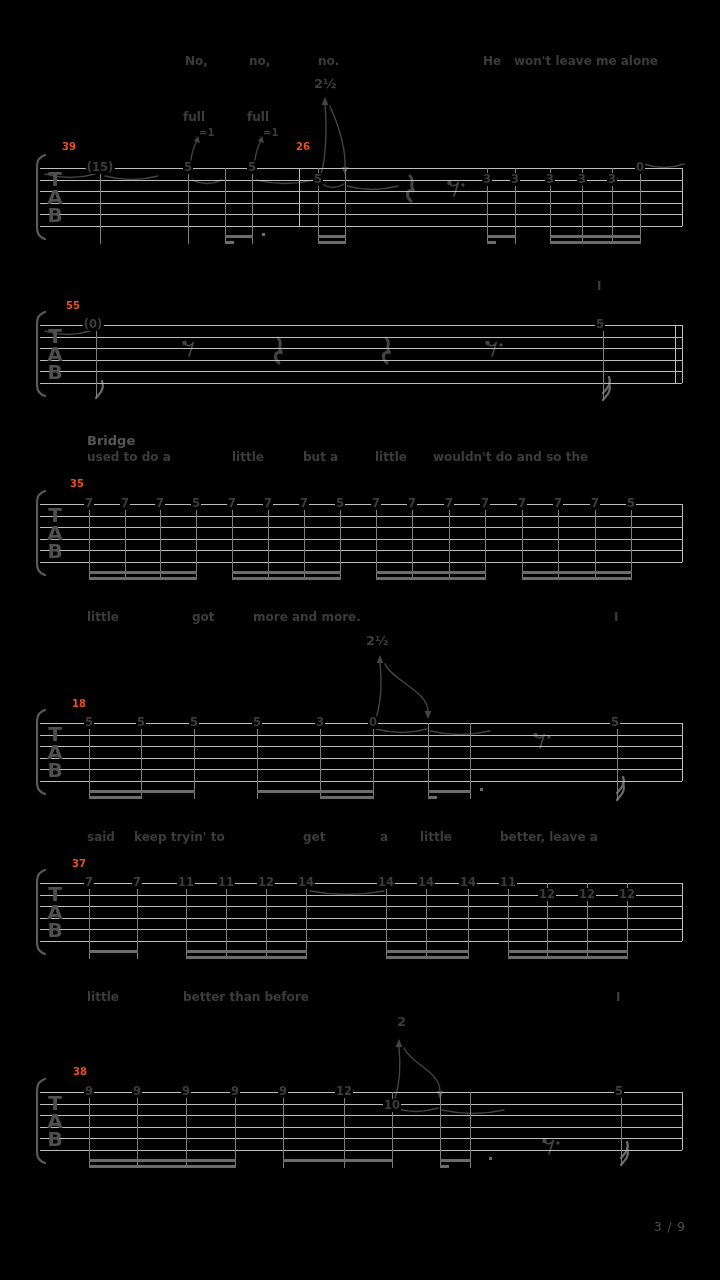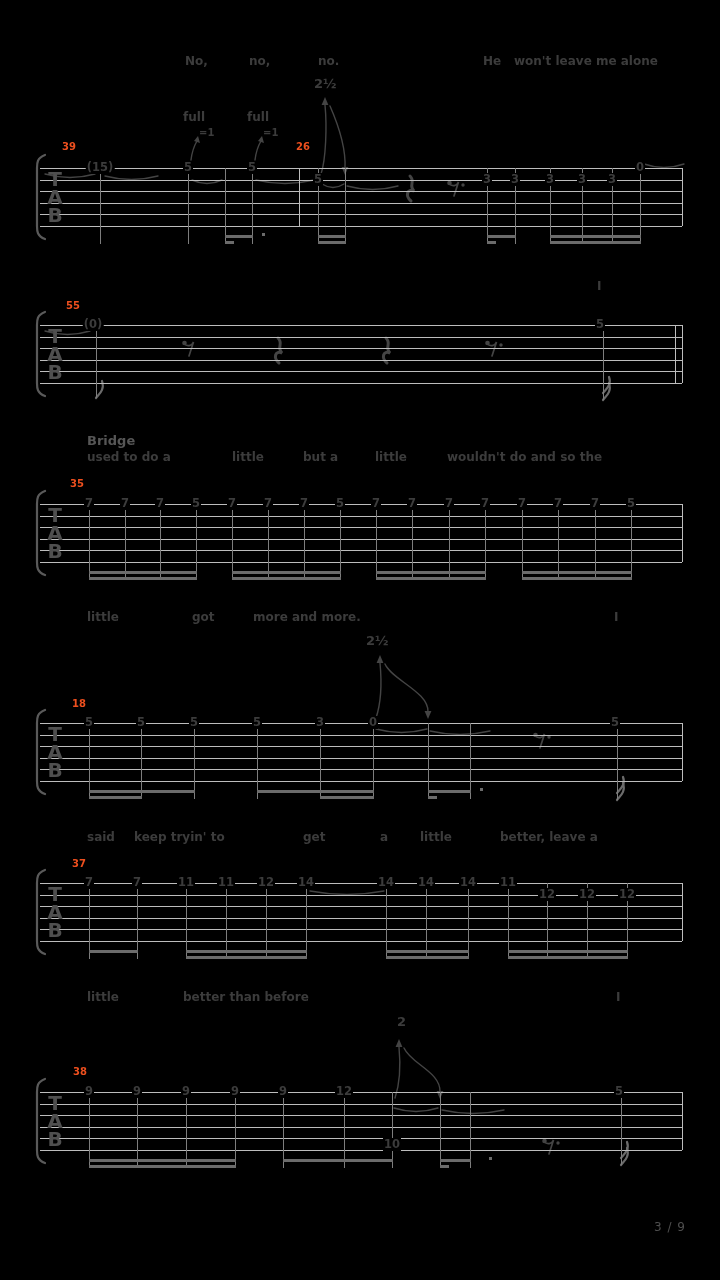--- a/index.html
+++ b/index.html
@@ -212,21 +212,21 @@
     <span class="note" style="left: 485px; top: 504px;">7</span>
     <span class="note" style="left: 522px; top: 504px;">7</span>
     <span class="note" style="left: 558px; top: 504px;">7</span>
     <span class="note" style="left: 595px; top: 504px;">7</span>
     <span class="note" style="left: 631px; top: 504px;">5</span>
     <span class="mnum" style="left: 70px; top: 478px;">35</span>
     <span class="lyric" style="left: 87px; top: 450px;">used to do a</span>
     <span class="lyric" style="left: 232px; top: 450px;">little</span>
     <span class="lyric" style="left: 303px; top: 450px;">but a</span>
     <span class="lyric" style="left: 375px; top: 450px;">little</span>
-    <span class="lyric" style="left: 447px; top: 450px;">wouldn't do and so the</span>
+    <span class="lyric" style="left: 433px; top: 450px;">wouldn't do and so the</span>
     <span class="section" style="left: 87px; top: 433px;">Bridge</span>
     <div class="sline" style="left: 40px; top: 723px; width: 642px;"></div>
     <div class="sline" style="left: 40px; top: 734.6px; width: 642px;"></div>
     <div class="sline" style="left: 40px; top: 746.2px; width: 642px;"></div>
     <div class="sline" style="left: 40px; top: 757.8px; width: 642px;"></div>
     <div class="sline" style="left: 40px; top: 769.4px; width: 642px;"></div>
     <div class="sline" style="left: 40px; top: 781px; width: 642px;"></div>
     <span class="clef" style="left: 46px; top: 725px;">T</span>
     <span class="clef" style="left: 46px; top: 743px;">A</span>
     <span class="clef" style="left: 46px; top: 761px;">B</span>
@@ -335,20 +335,20 @@
     <div class="beam" style="left: 283px; top: 1159px; width: 110px;"></div>
     <div class="beam" style="left: 440px; top: 1159px; width: 31px;"></div>
     <div class="beam" style="left: 440px; top: 1165px; width: 9px;"></div>
     <div class="adot" style="left: 489px; top: 1157px;"></div>
     <span class="note" style="left: 89px; top: 1092px;">9</span>
     <span class="note" style="left: 137px; top: 1092px;">9</span>
     <span class="note" style="left: 186px; top: 1092px;">9</span>
     <span class="note" style="left: 235px; top: 1092px;">9</span>
     <span class="note" style="left: 283px; top: 1092px;">9</span>
     <span class="note" style="left: 344px; top: 1092px;">12</span>
-    <span class="note" style="left: 392px; top: 1145px; text-align: right;">10</span>
+    <span class="note" style="left: 392px; top: 1106px; text-align: right;">10</span>
     <span class="note" style="left: 619px; top: 1092px;">5</span>
     <span class="mnum" style="left: 73px; top: 1066px;">38</span>
     <span class="lyric" style="left: 87px; top: 990px;">little</span>
     <span class="lyric" style="left: 183px; top: 990px;">better than before</span>
     <span class="lyric" style="left: 616px; top: 990px;">I</span>
     <span class="anno" style="left: 397px; top: 1014px; font-size: 13px;">2</span>
   </div>
 
 </body></html>

